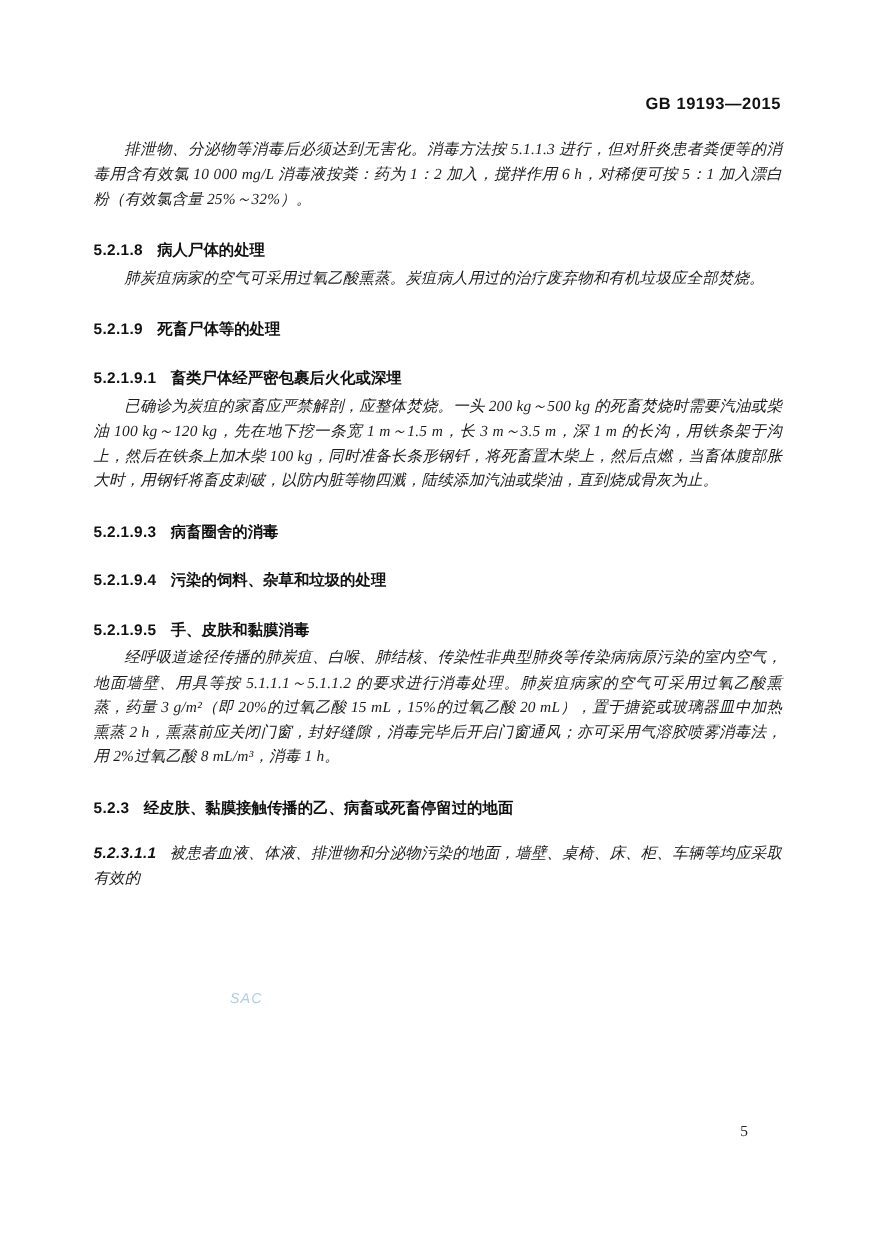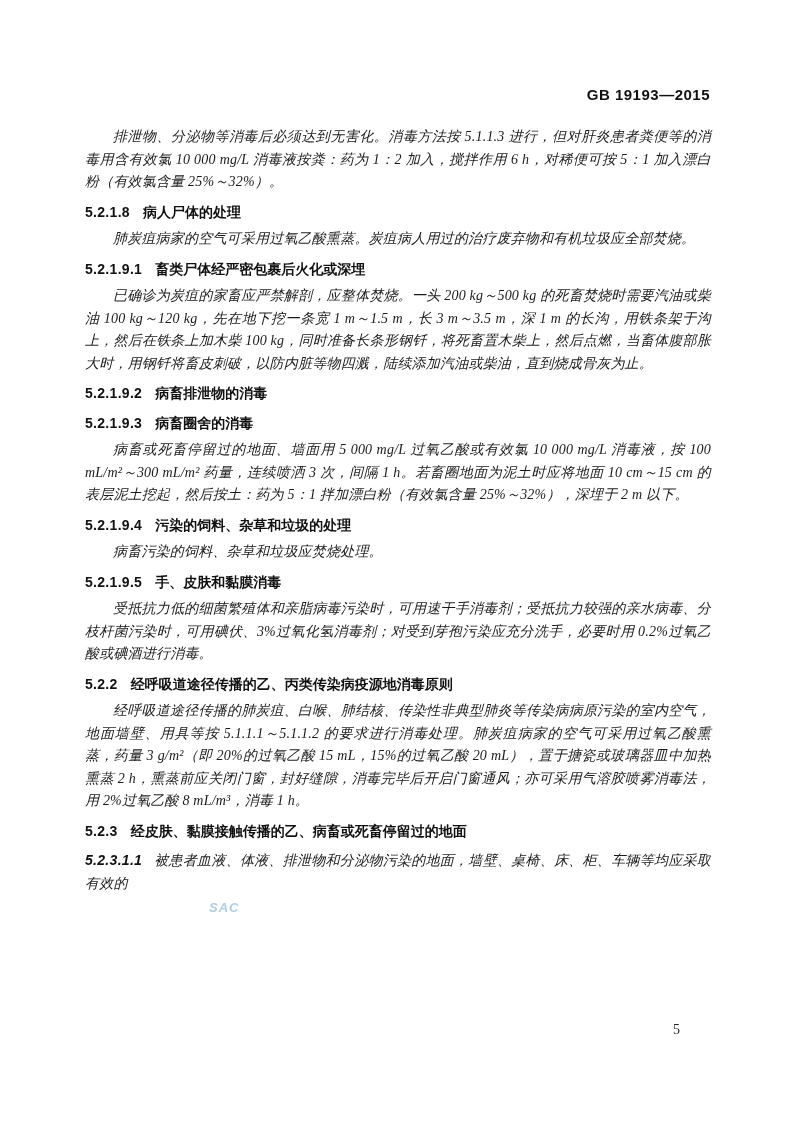--- a/index.html
+++ b/index.html
@@ -30,53 +30,53 @@
     position: absolute;
     top: 126px;
     left: 85px;
     width: 626px;
   }
   .sec-heading {
     font-family: "Liberation Sans", sans-serif;
     font-weight: bold;
     font-size: 14px;
     line-height: 22.5px;
-    margin-top: 7px;
+    margin-top: 22px;
     margin-bottom: 5px;
     color: #111;
   }
   .sec-heading:first-child { margin-top: 0; }
   .sec-num { margin-right: 13px; letter-spacing: 0.3px; }
   .para {
     font-size: 14px;
     line-height: 22.5px;
     text-align: justify;
     text-indent: 2em;
     letter-spacing: 0.2px;
     margin-bottom: 0;
     color: #1a1a1a;
     font-style: italic;
   }
   .para.numbered {
     text-indent: 0;
-    margin-top: 7px;
+    margin-top: 19px;
   }
   .para.numbered .inline-num {
     font-family: "Liberation Sans", sans-serif;
     font-weight: bold;
     margin-right: 12px;
     letter-spacing: 0.3px;
     color: #111;
   }
   .watermark {
     position: absolute;
     left: 209px;
     top: 900px;
     font-family: "Liberation Sans", sans-serif;
-    font-weight: bold;
+    font-weight: normal;
     font-style: italic;
     font-size: 13px;
     color: rgba(110, 165, 205, 0.55);
     letter-spacing: 1px;
     pointer-events: none;
   }
   .page-number {
     position: absolute;
     top: 1022px;
     right: 114px;
@@ -91,36 +91,32 @@
 
   <div class="doc-header">GB 19193—2015</div>
 
   <div class="content">
 
     <p class="para">排泄物、分泌物等消毒后必须达到无害化。消毒方法按 5.1.1.3 进行，但对肝炎患者粪便等的消毒用含有效氯 10 000 mg/L 消毒液按粪：药为 1：2 加入，搅拌作用 6 h，对稀便可按 5：1 加入漂白粉（有效氯含量 25%～32%）。</p>
 
     <div class="sec-heading"><span class="sec-num">5.2.1.8</span><span class="sec-title">病人尸体的处理</span></div>
     <p class="para">肺炭疽病家的空气可采用过氧乙酸熏蒸。炭疽病人用过的治疗废弃物和有机垃圾应全部焚烧。</p>
 
+    <div class="sec-heading"><span class="sec-num">5.2.1.9</span><span class="sec-title">死畜尸体等的处理</span></div>
 
     <div class="sec-heading"><span class="sec-num">5.2.1.9.1</span><span class="sec-title">畜类尸体经严密包裹后火化或深埋</span></div>
     <p class="para">已确诊为炭疽的家畜应严禁解剖，应整体焚烧。一头 200 kg～500 kg 的死畜焚烧时需要汽油或柴油 100 kg～120 kg，先在地下挖一条宽 1 m～1.5 m，长 3 m～3.5 m，深 1 m 的长沟，用铁条架于沟上，然后在铁条上加木柴 100 kg，同时准备长条形钢钎，将死畜置木柴上，然后点燃，当畜体腹部胀大时，用钢钎将畜皮刺破，以防内脏等物四溅，陆续添加汽油或柴油，直到烧成骨灰为止。</p>
 
-    <div class="sec-heading"><span class="sec-num">5.2.1.9.2</span><span class="sec-title">病畜排泄物的消毒</span></div>
 
     <div class="sec-heading"><span class="sec-num">5.2.1.9.3</span><span class="sec-title">病畜圈舍的消毒</span></div>
-    <p class="para">病畜或死畜停留过的地面、墙面用 5 000 mg/L 过氧乙酸或有效氯 10 000 mg/L 消毒液，按 100 mL/m²～300 mL/m² 药量，连续喷洒 3 次，间隔 1 h。若畜圈地面为泥土时应将地面 10 cm～15 cm 的表层泥土挖起，然后按土：药为 5：1 拌加漂白粉（有效氯含量 25%～32%），深埋于 2 m 以下。</p>
 
     <div class="sec-heading"><span class="sec-num">5.2.1.9.4</span><span class="sec-title">污染的饲料、杂草和垃圾的处理</span></div>
-    <p class="para">病畜污染的饲料、杂草和垃圾应焚烧处理。</p>
 
     <div class="sec-heading"><span class="sec-num">5.2.1.9.5</span><span class="sec-title">手、皮肤和黏膜消毒</span></div>
-    <p class="para">受抵抗力低的细菌繁殖体和亲脂病毒污染时，可用速干手消毒剂；受抵抗力较强的亲水病毒、分枝杆菌污染时，可用碘伏、3%过氧化氢消毒剂；对受到芽孢污染应充分洗手，必要时用 0.2%过氧乙酸或碘酒进行消毒。</p>
 
-    <div class="sec-heading"><span class="sec-num">5.2.2</span><span class="sec-title">经呼吸道途径传播的乙、丙类传染病疫源地消毒原则</span></div>
     <p class="para">经呼吸道途径传播的肺炭疽、白喉、肺结核、传染性非典型肺炎等传染病病原污染的室内空气，地面墙壁、用具等按 5.1.1.1～5.1.1.2 的要求进行消毒处理。肺炭疽病家的空气可采用过氧乙酸熏蒸，药量 3 g/m²（即 20%的过氧乙酸 15 mL，15%的过氧乙酸 20 mL），置于搪瓷或玻璃器皿中加热熏蒸 2 h，熏蒸前应关闭门窗，封好缝隙，消毒完毕后开启门窗通风；亦可采用气溶胶喷雾消毒法，用 2%过氧乙酸 8 mL/m³，消毒 1 h。</p>
 
     <div class="sec-heading"><span class="sec-num">5.2.3</span><span class="sec-title">经皮肤、黏膜接触传播的乙、病畜或死畜停留过的地面</span></div>
 
 
     <p class="para numbered"><span class="inline-num">5.2.3.1.1</span><span>被患者血液、体液、排泄物和分泌物污染的地面，墙壁、桌椅、床、柜、车辆等均应采取有效的</span></p>
 
   </div>
 
   <div class="watermark">SAC</div>

